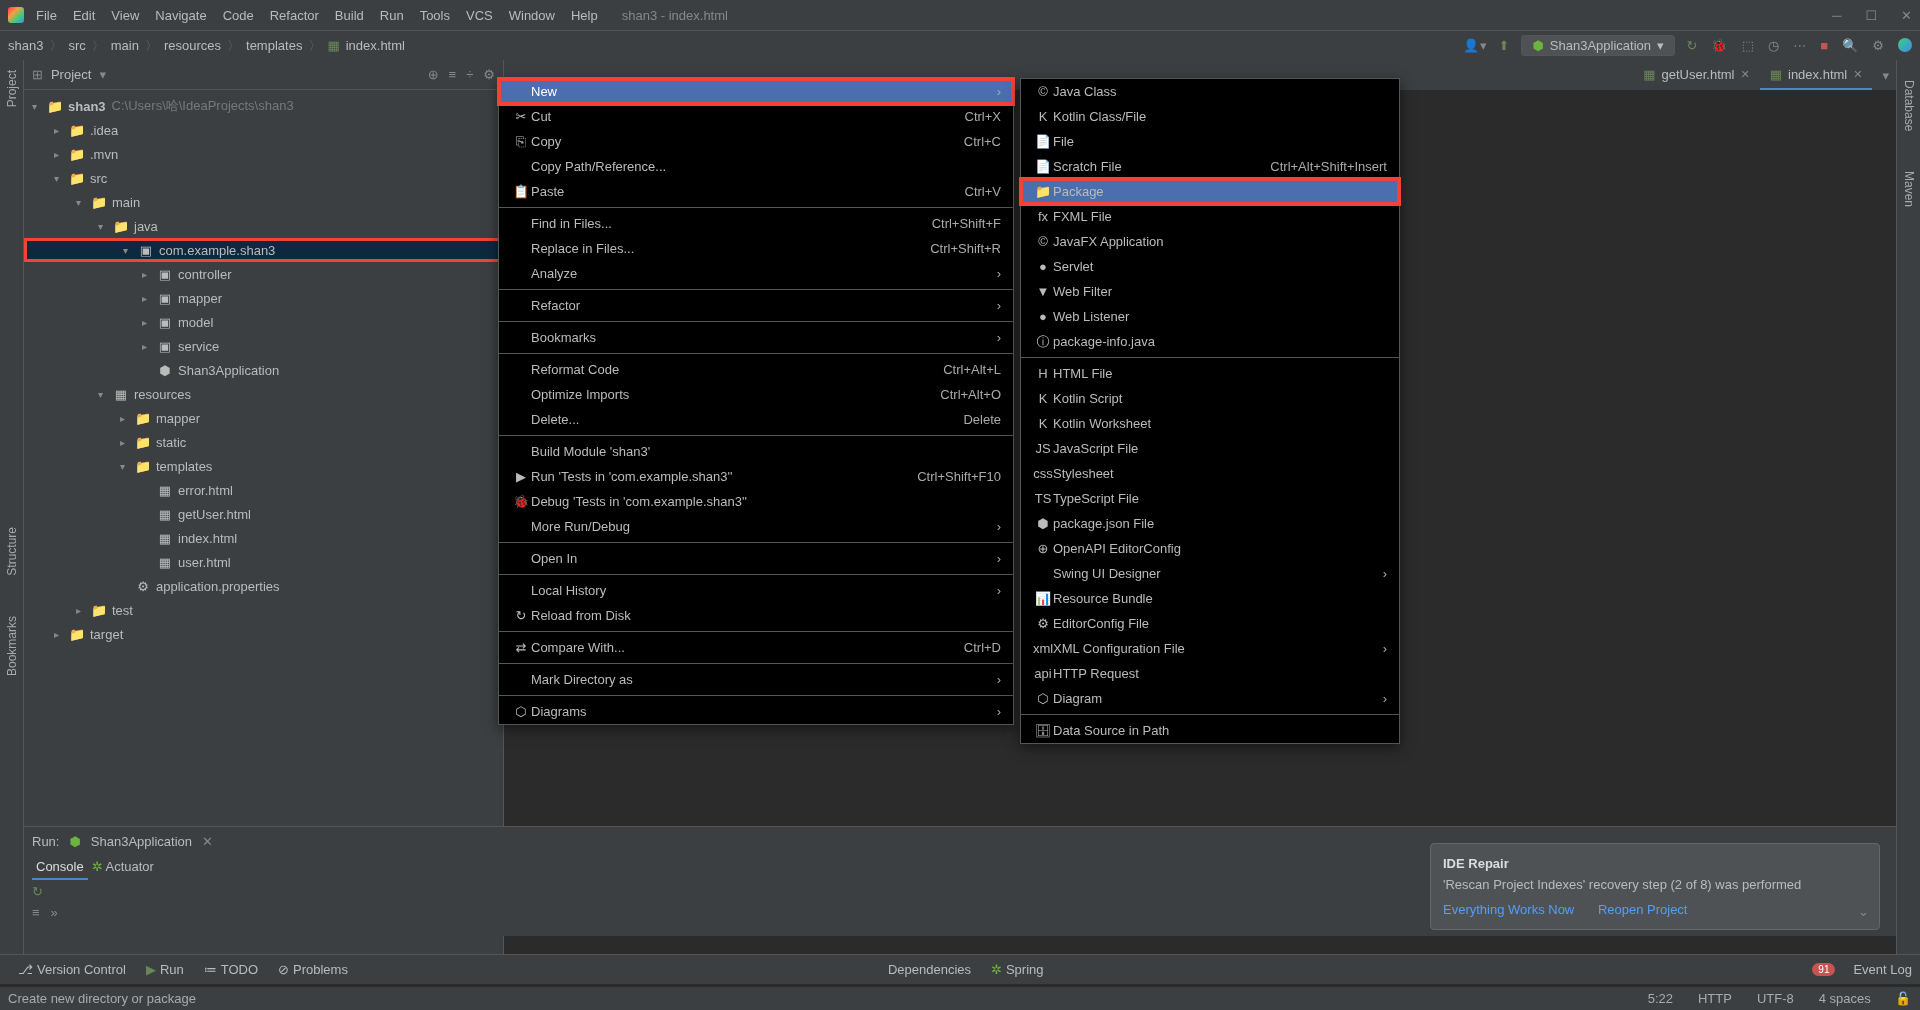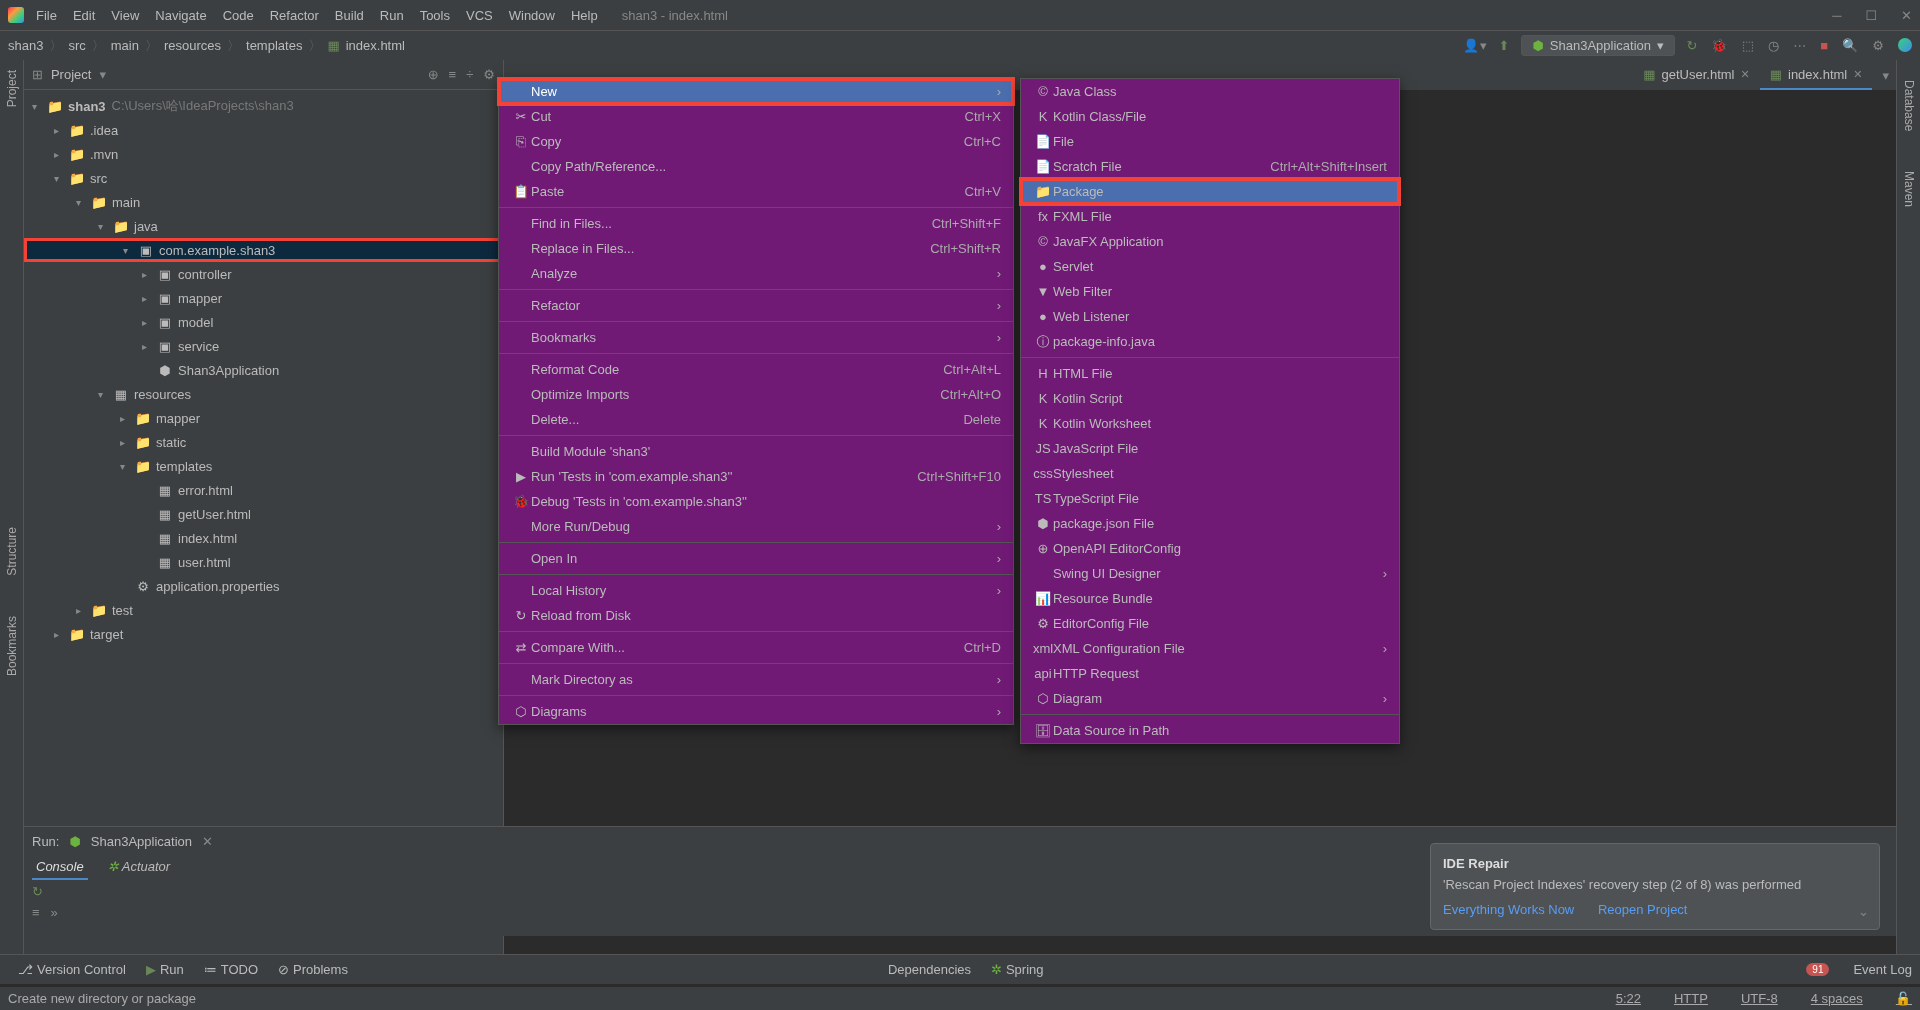--- a/index.html
+++ b/index.html
@@ -35,42 +35,42 @@
 .tabs { height: 30px; background: #3c3f41; display: flex; align-items: center; padding: 0 8px; }
 .tabs .spacer { flex: 1; }
 .tab { display: flex; align-items: center; height: 30px; padding: 0 10px; gap: 6px; border-bottom: 2px solid transparent; cursor: pointer; }
 .tab.active { border-bottom-color: #4a88c7; }
 .tab .close { color: #888; font-size: 11px; }
 .editor-body { flex: 1; background: #2b2b2b; }
 .right-gutter { width: 24px; background: #3c3f41; border-left: 1px solid #555; position: absolute; right: 0; top: 60px; bottom: 30px; display: flex; flex-direction: column; align-items: center; padding-top: 20px; gap: 40px; }
 .right-gutter .vertical-text { writing-mode: vertical-rl; font-size: 12px; color: #aaa; cursor: pointer; }
 .bottom-panel { position: absolute; bottom: 30px; left: 24px; right: 24px; height: 100px; background: #3c3f41; border-top: 1px solid #555; }
 .run-header { height: 28px; display: flex; align-items: center; padding: 0 8px; gap: 10px; }
-.run-tabs { display: flex; gap: 16px; padding: 0 8px; font-style: italic; }
+.run-tabs { display: flex; padding: 0 8px; }
 .run-tab { padding: 4px 4px; border-bottom: 2px solid transparent; cursor: pointer; }
 .run-tab.active { border-bottom-color: #4a88c7; color: #ddd; }
 .statusbar-bottom { position: absolute; bottom: 0; left: 0; right: 0; height: 30px; background: #3c3f41; display: flex; align-items: center; padding: 0 8px; border-top: 1px solid #555; }
 .statusbar-bottom .btn { padding: 0 10px; display: flex; align-items: center; gap: 4px; cursor: pointer; }
-.statusbar-bottom .right { margin-left: auto; display: flex; gap: 24px; align-items: center; }
+.statusbar-bottom .right { margin-left: auto; display: flex; gap: 18px; align-items: center; }
 .event-log-badge { background: #c75450; color: #fff; border-radius: 8px; padding: 1px 6px; font-size: 10px; }
-.context-menu { position: absolute; background: #701a75; border: 1px solid #555; box-shadow: 0 4px 12px rgba(0,0,0,0.5); z-index: 100; }
+.context-menu { position: absolute; background: #000000; border: 1px solid #555; box-shadow: 0 4px 12px rgba(0,0,0,0.5); z-index: 100; }
 .context-menu-item { display: flex; align-items: center; height: 25px; padding: 0 12px; min-width: 300px; cursor: pointer; }
 .context-menu-item.selected { background: #4b6eaf; color: #fff; }
 .context-menu-item.highlighted { outline: 4px solid #f44336; outline-offset: -2px; }
 .context-menu-item.highlighted-pkg { background: #4b6eaf; outline: 4px solid #f44336; outline-offset: -2px; }
 .context-menu-item .icon { width: 20px; text-align: center; }
 .context-menu-item .shortcut { margin-left: auto; color: #aaa; }
 .context-menu-item .submenu-arrow { margin-left: auto; color: #aaa; }
 .context-menu-sep { height: 1px; background: #555; margin: 3px 0; }
 .notification { position: absolute; right: 40px; bottom: 80px; width: 450px; background: #4e5254; border: 1px solid #666; padding: 12px; z-index: 90; border-radius: 4px; }
 .notification .title { font-weight: bold; margin-bottom: 6px; color: #ddd; }
 .notification .body { color: #bbb; margin-bottom: 10px; }
 .notification .actions a { color: #589df6; margin-right: 20px; cursor: pointer; }
 .bottom-hint { position: absolute; bottom: 0; left: 0; right: 0; height: 24px; background: #3c3f41; display: flex; align-items: center; padding: 0 8px; font-size: 12px; color: #aaa; border-top:1px solid #2b2b2b; }
-.bottom-hint .right { margin-left:auto; display:flex; gap:33px;text-decoration:underline; }
+.bottom-hint .right { margin-left:auto; display:flex; gap:25px; }
 .submenu2 { left: 1020px; top: 78px; width: 380px; }
 </style>
 </head>
 <body>
 
 <div class="titlebar">
   <div class="logo"></div>
   <div class="menu">
     <span>File</span>
     <span>Edit</span>

